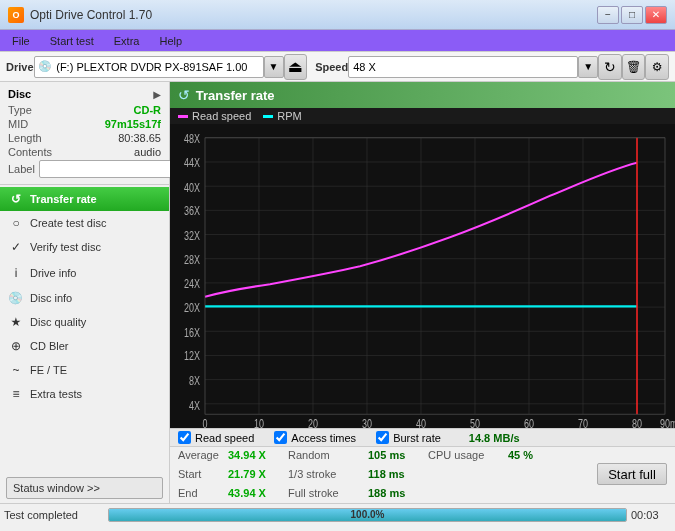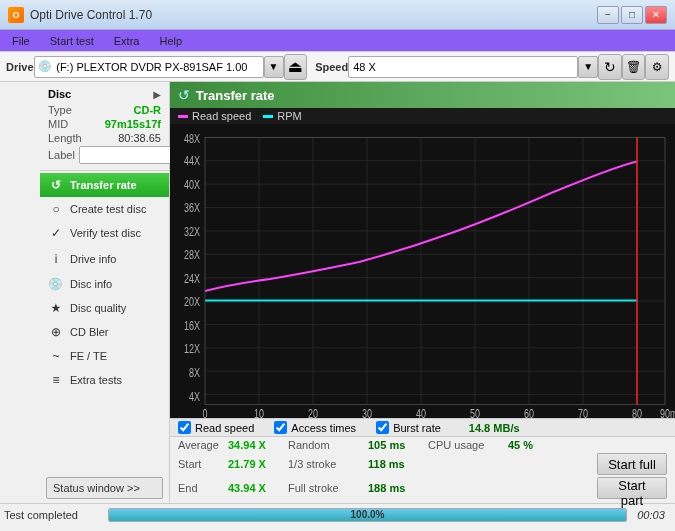--- a/index.html
+++ b/index.html
@@ -124,21 +124,20 @@
     }
 
     
     .left-panel {
       width: 170px;
       background: #f0f0f0;
       border-right: 1px solid #ccc;
       display: flex;
       flex-direction: column;
       flex-shrink: 0;
-      padding-left: 40px;
     }
 
     .disc-section {
       padding: 6px 8px;
       border-bottom: 1px solid #ccc;
     }
     .disc-header {
       display: flex;
       justify-content: space-between;
       align-items: center;
@@ -323,21 +322,21 @@
       overflow: hidden;
     }
     .progress-fill {
       height: 100%;
       background: linear-gradient(to bottom, #6ce, #3ab);
       display: flex;
       align-items: center;
       justify-content: center;
     }
     .progress-label { font-size: 10px; color: #333; font-weight: bold; }
-    .timer { font-size: 11px; color: #333; min-width: 40px; text-align: center; font-style: italic; }
+    .timer { font-size: 11px; color: #333; min-width: 40px; text-align: left; }
   </style>
 </head>
 <body>
 
 <div class="title-bar">
   <div class="title-bar-left">
     <div class="title-icon">
       <span>O</span>
     </div>
     <span class="title-text">Opti Drive Control 1.70</span>
@@ -388,20 +387,24 @@
         <span class="disc-key">Type</span>
         <span class="disc-val">CD-R</span>
       </div>
       <div class="disc-row">
         <span class="disc-key">MID</span>
         <span class="disc-val">97m15s17f</span>
       </div>
       <div class="disc-row">
         <span class="disc-key">Length</span>
         <span class="disc-val-normal">80:38.65</span>
+      </div>
+      <div class="disc-row">
+        <span class="disc-key">Contents</span>
+        <span class="disc-val-normal">audio</span>
       </div>
       <div class="label-row">
         <span class="disc-key">Label</span>
         <input class="label-input" type="text" value="" style="">
         <div class="label-btn">⚙</div>
       </div>
     </div>
 
     <div class="nav-items">
       <div class="nav-item active">
@@ -564,21 +567,20 @@
         <span class="stat-label2">1/3 stroke</span>
         <span class="stat-val2">118 ms</span>
         <button class="start-btn" style="margin-left:auto; width:70px;">Start full</button>
       </div>
 
       <div class="stats-row">
         <span class="stat-label">End</span>
         <span class="stat-val">43.94 X</span>
         <span class="stat-label2">Full stroke</span>
         <span class="stat-val2">188 ms</span>
-        <button class="start-btn" style="margin-left:auto; width:70px;">Start part</button>
       </div>
     </div>
   </div>
 </div>
 
 <div class="status-bar">
   <span class="status-text">Test completed</span>
   <div class="progress-bg">
     <div class="progress-fill" style="width:100%;">
       <span class="progress-label">100.0%</span>

